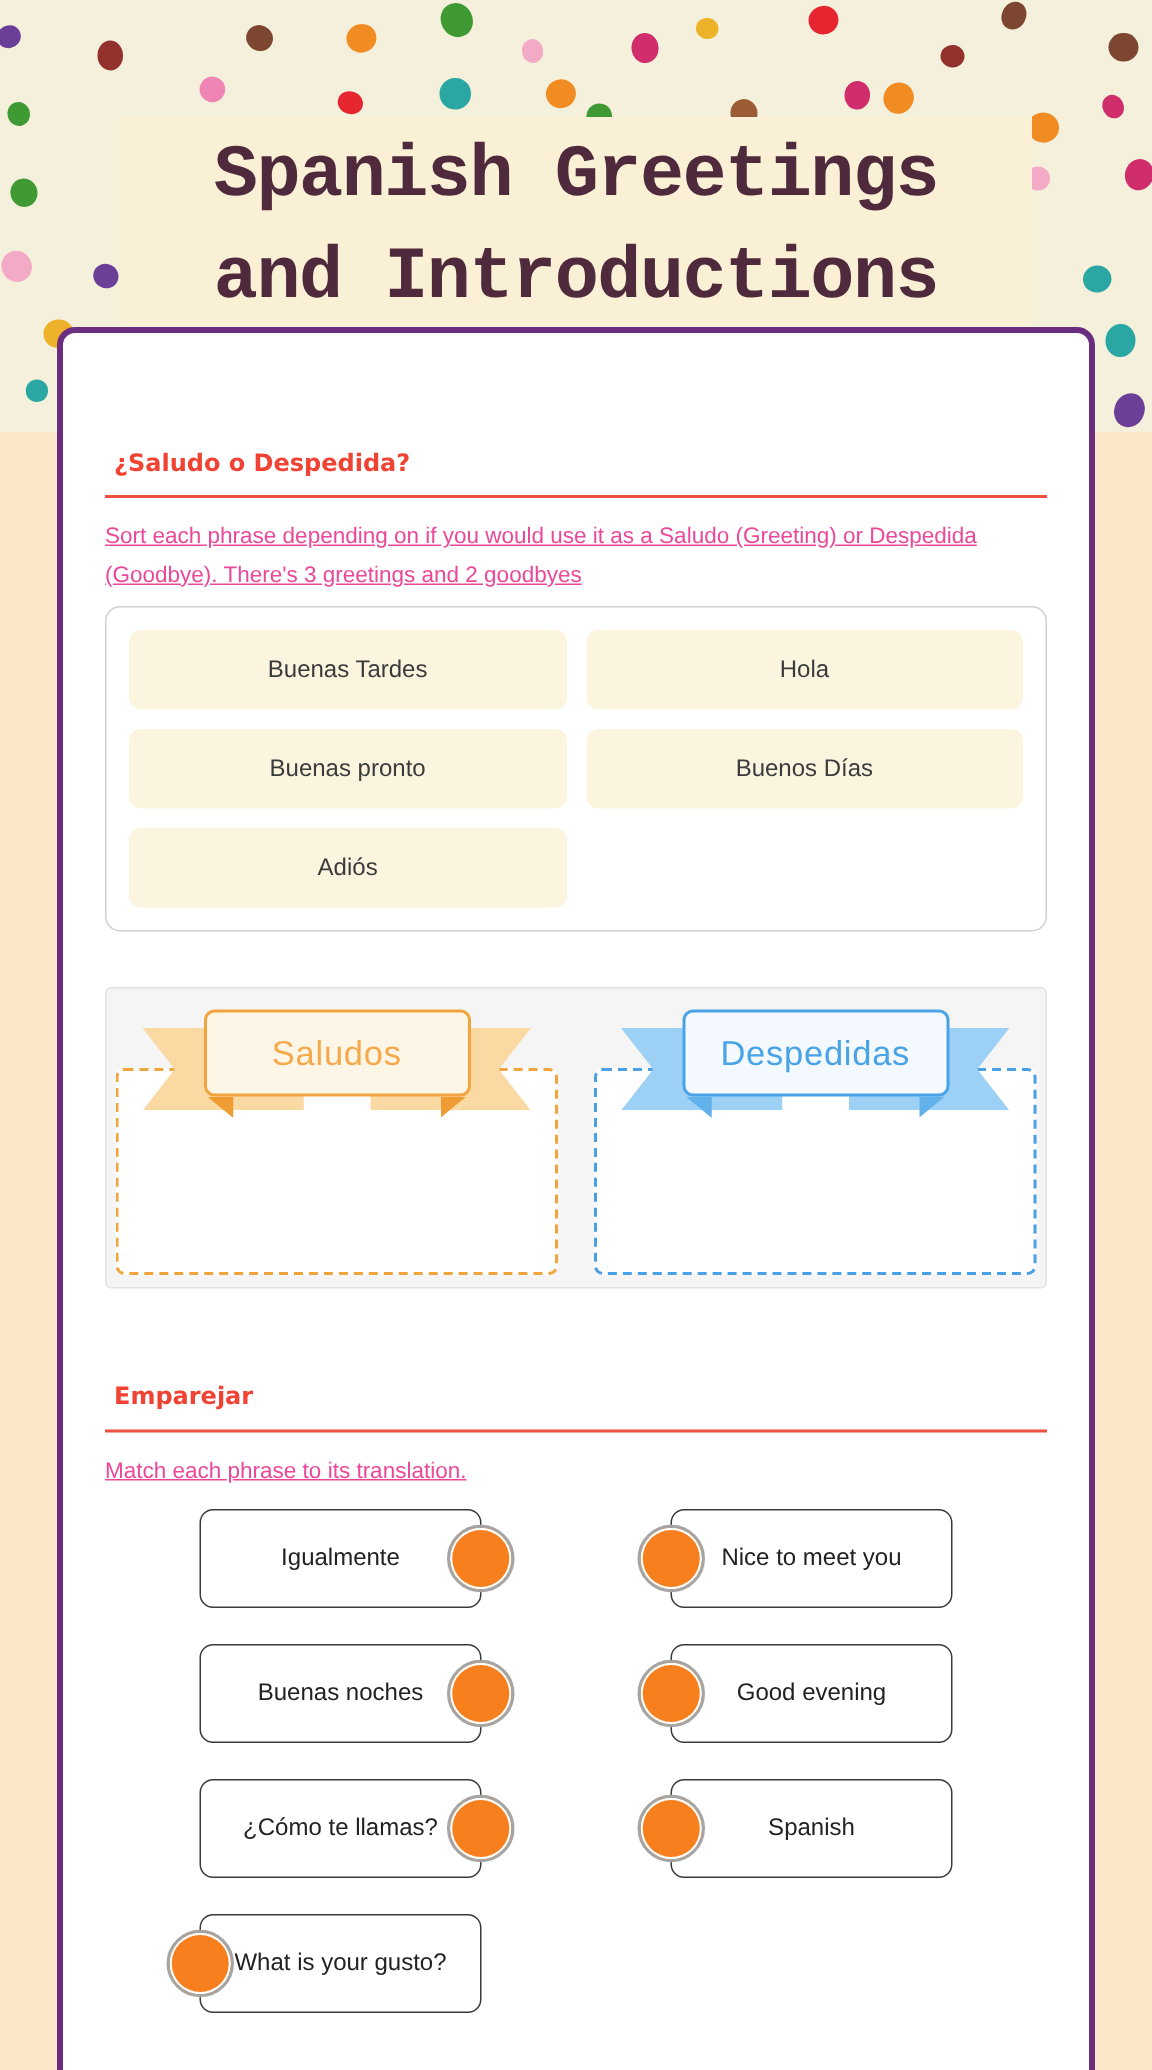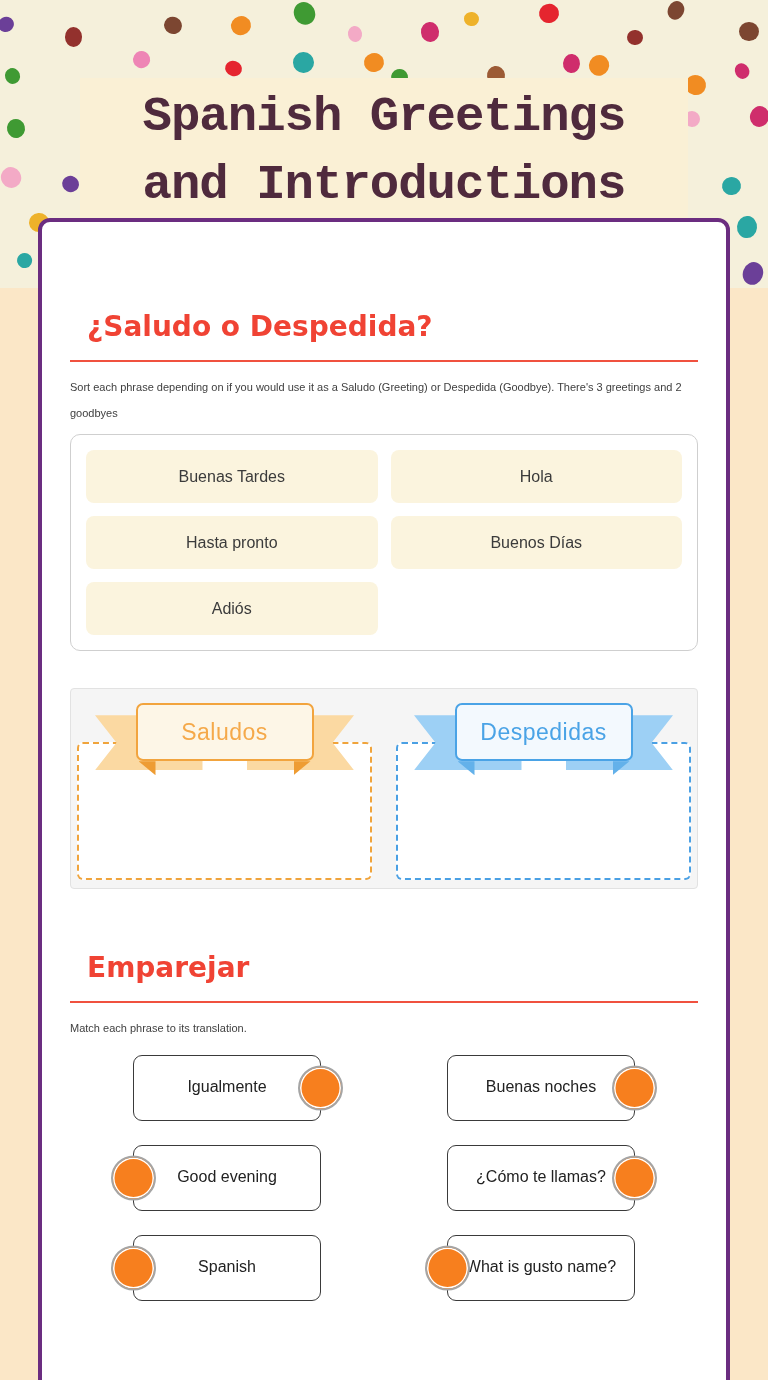--- a/index.html
+++ b/index.html
@@ -25,27 +25,27 @@
     font-size:49px;line-height:1.38;color:#4f2a3d;letter-spacing:-1px;
   }
   
   .card{
     position:absolute;top:218px;left:38px;width:692px;height:1240px;
     background:#ffffff;border:4px solid #6b2d80;border-radius:12px;
     box-sizing:border-box;padding:72px 28px 40px 28px;z-index:3;
   }
   .section-heading{
     font-family:"DejaVu Sans", sans-serif;font-weight:700;
-    font-size:28px;color:#f04334;margin:17px;line-height:1.15;
+    font-size:16px;color:#f04334;margin:6px;line-height:1.15;
   }
   .section-hr{
     border:none;border-top:2px solid #f0513f;margin:12px 0 0 0;
   }
   .instructions{
-    font-size:11px;line-height:25.5px;color:#404040;margin:13px 0 0 0;
+    font-size:15px;line-height:25.5px;color:#ec4899;margin:13px 0 0 0;text-decoration:underline;
   }
   
   .chips-panel{
     margin-top:8px;background:#fff;border:1px solid #cfcfcf;border-radius:10px;
     padding:15px;display:grid;grid-template-columns:1fr 1fr;gap:13px;
     box-sizing:border-box;
   }
   .chip{
     background:#fbf4de;border-radius:8px;height:53px;
     display:flex;align-items:center;justify-content:center;
@@ -187,21 +187,21 @@
 
 <div class="card">
 
   <h2 class="section-heading">¿Saludo o Despedida?</h2>
   <hr class="section-hr">
   <p class="instructions">Sort each phrase depending on if you would use it as a Saludo (Greeting) or Despedida (Goodbye).  There's 3 greetings and 2 goodbyes</p>
 
   <div class="chips-panel">
     <div class="chip">Buenas Tardes</div>
     <div class="chip">Hola</div>
-    <div class="chip">Hasta pronto</div>
+    <div class="chip">Buenas pronto</div>
     <div class="chip">Buenos Días</div>
     <div class="chip">Adiós</div>
   </div>
 
   <div class="sort-board">
     <div class="zone orange">
       <div class="ribbon">
         <div class="wing left"></div>
         <div class="wing right"></div>
         <div class="fold left"></div>
@@ -225,39 +225,43 @@
   <div class="match-section">
     <h2 class="section-heading">Emparejar</h2>
     <hr class="section-hr">
     <p class="instructions">Match each phrase to its translation.</p>
 
     <div class="match-grid">
       <div class="match-box left-side">
         <span class="label">Igualmente</span>
         <span class="connector"></span>
       </div>
+      <div class="match-box right-side">
+        <span class="label">Nice to meet you</span>
+        <span class="connector"></span>
+      </div>
 
       <div class="match-box left-side">
         <span class="label">Buenas noches</span>
         <span class="connector"></span>
       </div>
       <div class="match-box right-side">
         <span class="label">Good evening</span>
         <span class="connector"></span>
       </div>
 
       <div class="match-box left-side">
         <span class="label">¿Cómo te llamas?</span>
         <span class="connector"></span>
       </div>
       <div class="match-box right-side">
         <span class="label">Spanish</span>
         <span class="connector"></span>
       </div>
 
       <div class="match-box right-side">
-        <span class="label">What is gusto name?</span>
+        <span class="label">What is your gusto?</span>
         <span class="connector"></span>
       </div>
     </div>
   </div>
 
 </div>
 
 </body></html>

